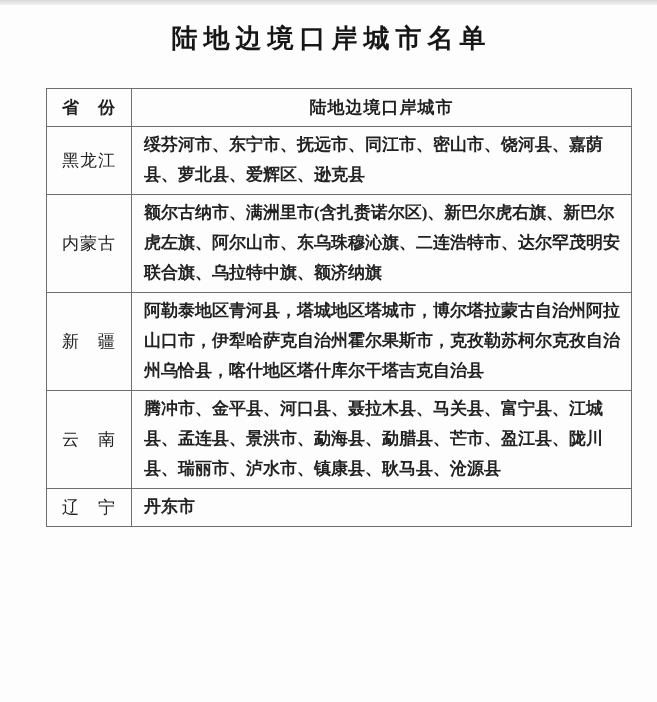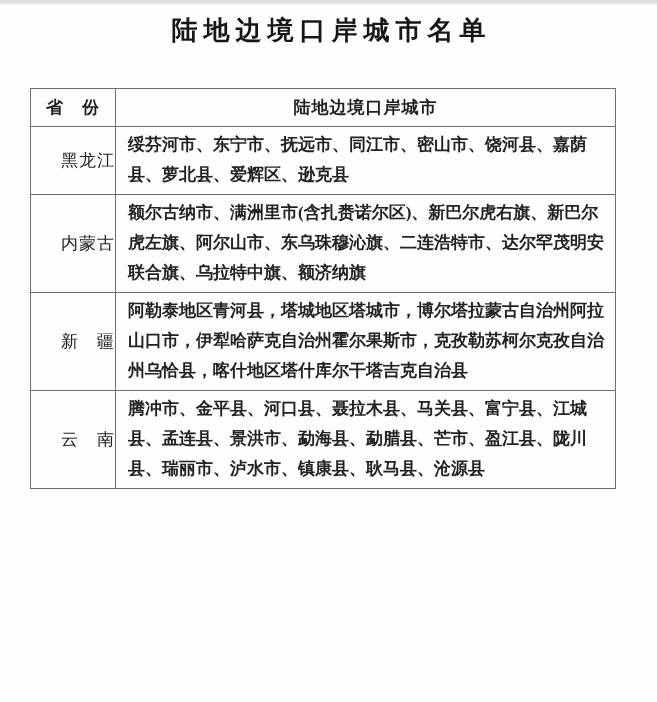--- a/index.html
+++ b/index.html
@@ -13,33 +13,33 @@
     background:var(--background);
     color:var(--ink);
     font-family:"Liberation Serif", serif;
     position:relative;
   }
   .scan-strip{
     position:absolute;top:0;left:0;width:100%;height:5px;
     background:linear-gradient(#d8d8d8,#f2f2f2);
   }
   .doc-title{
-    margin-top:15px;
+    margin-top:23px;
     text-align:center;
     font-family:"Liberation Serif", serif;
     font-weight:700;
     font-size:26px;
     line-height:32px;
     letter-spacing:6px;
     text-indent:6px; 
     color:#161616;
   }
   table.port-table{
     position:absolute;
-    left:30px;
+    left:46px;
     top:88px;
     width:585px;
     border-collapse:collapse;
     table-layout:fixed;
   }
   .port-table col.c-prov{width:85px;}
   .port-table col.c-cities{width:500px;}
   .port-table th,
   .port-table td{
     border:1px solid var(--border);
@@ -48,21 +48,21 @@
   .port-table th{
     font-family:"Liberation Sans", sans-serif;
     font-weight:700;
     font-size:17px;
     height:38px;
     text-align:center;
     letter-spacing:1px;
   }
   td.province-cell{
     font-size:17px;
-    text-align:right;
+    text-align:center;
     letter-spacing:1px;
     color:#222;
   }
   td.cities-cell{
     font-size:17px;
     line-height:30px;
     padding:3px 10px 4px 12px;
     text-align:left;
     word-break:break-all;
     height:37px; 
@@ -98,14 +98,18 @@
       <td class="cities-cell">额尔古纳市、满洲里市(含扎赉诺尔区)、新巴尔虎右旗、新巴尔虎左旗、阿尔山市、东乌珠穆沁旗、二连浩特市、达尔罕茂明安联合旗、乌拉特中旗、额济纳旗</td>
     </tr>
     <tr>
       <td class="province-cell">新　疆</td>
       <td class="cities-cell">阿勒泰地区青河县，塔城地区塔城市，博尔塔拉蒙古自治州阿拉山口市，伊犁哈萨克自治州霍尔果斯市，克孜勒苏柯尔克孜自治州乌恰县，喀什地区塔什库尔干塔吉克自治县</td>
     </tr>
     <tr>
       <td class="province-cell">云　南</td>
       <td class="cities-cell">腾冲市、金平县、河口县、聂拉木县、马关县、富宁县、江城县、孟连县、景洪市、勐海县、勐腊县、芒市、盈江县、陇川县、瑞丽市、泸水市、镇康县、耿马县、沧源县</td>
     </tr>
+    <tr>
+      <td class="province-cell">辽　宁</td>
+      <td class="cities-cell">丹东市</td>
+    </tr>
   </tbody>
 </table>
 
 </body></html>

